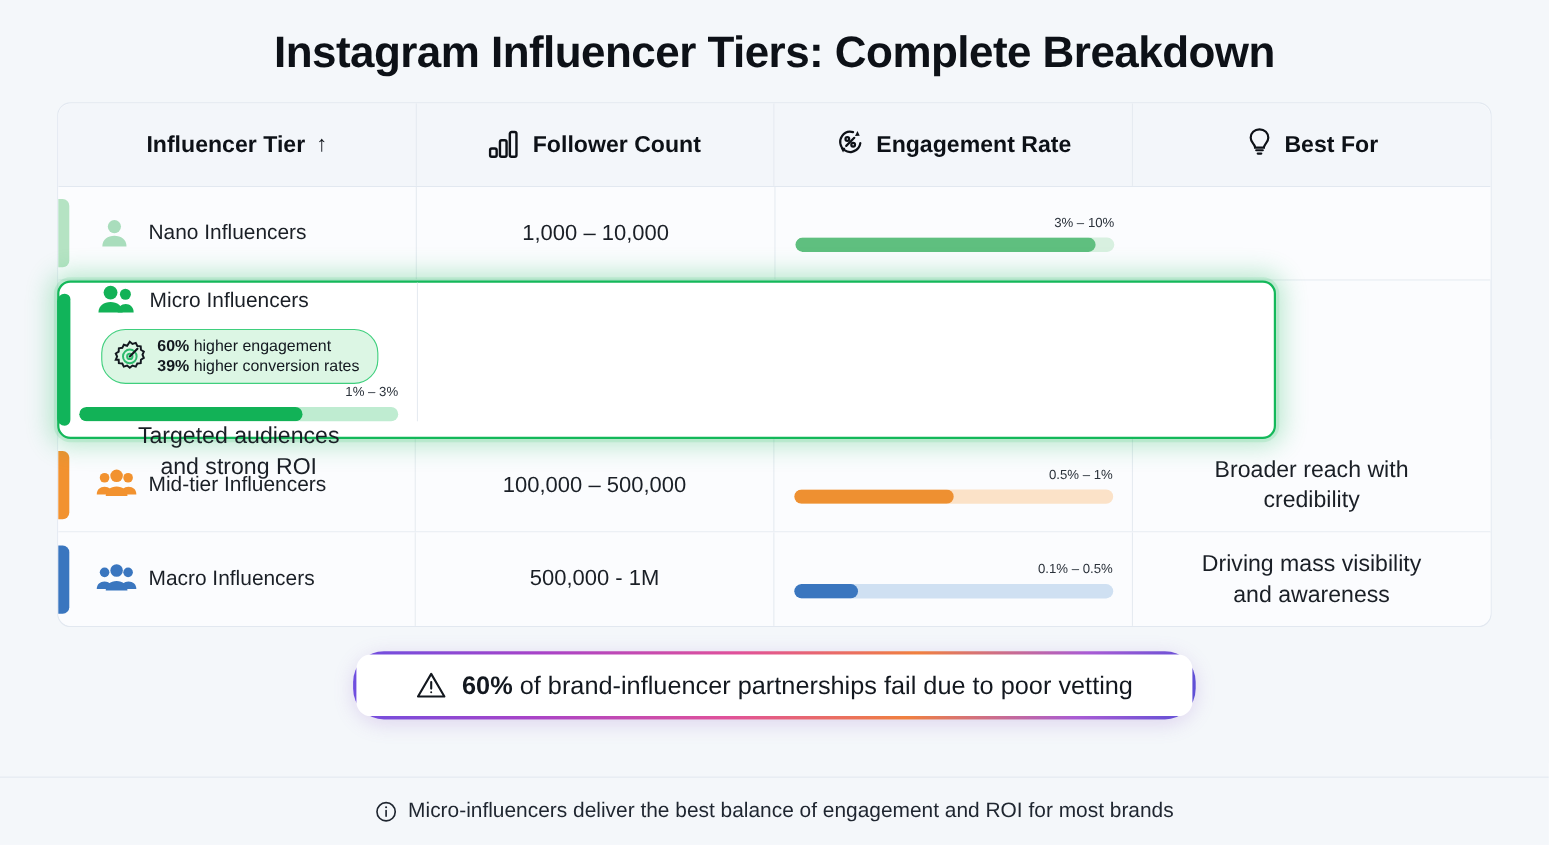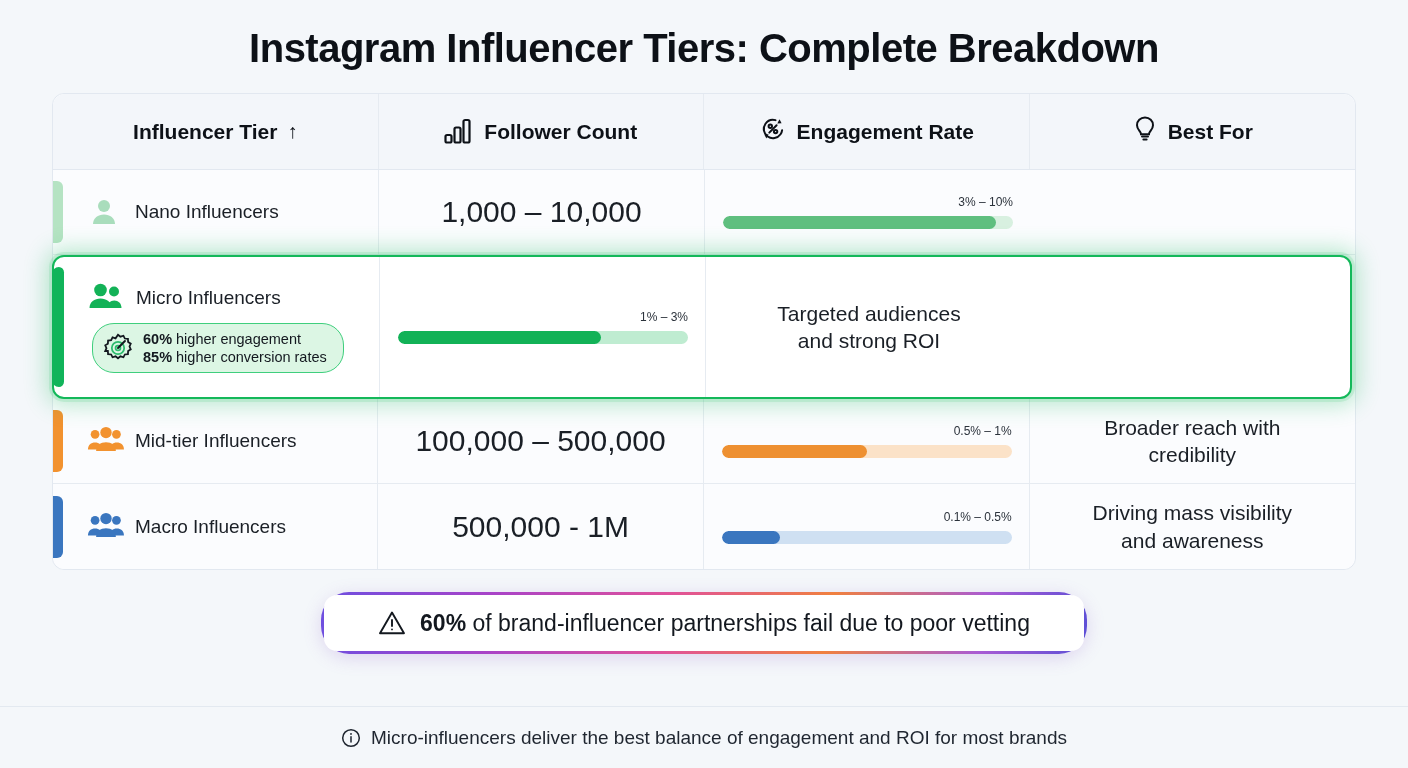--- a/index.html
+++ b/index.html
@@ -69,21 +69,22 @@
   .row:last-of-type { border-bottom: none; border-radius: 0 0 12px 12px; }
 
   .row.highlight {
     height: 144px;
     background: #ffffff;
     border: 2px solid #14b85a;
     border-radius: 12px;
     box-shadow: 0 0 0 3px rgba(32,190,96,.13), 0 0 22px 6px rgba(32,190,96,.30);
     z-index: 3;
     margin: 0 -1px;
-    width: 1300px;
+    width: 1108px;
+    flex-direction: column;
   }
 
   .accent {
     position: absolute;
     left: 0; top: 50%;
     transform: translateY(-50%);
     width: 10px;
     height: 62px;
     border-radius: 0 6px 6px 0;
   }
@@ -114,21 +115,21 @@
     border-radius: 22px;
     padding: 6px 16px 6px 10px;
     margin-left: 4px;
   }
   .badge-icon { width: 30px; height: 30px; flex: 0 0 30px; }
   .badge-lines { display: flex; flex-direction: column; line-height: 1.25; }
   .badge-line { font-size: 14.5px; color: #13181f; white-space: nowrap; }
   .badge-line b { font-weight: 700; }
 
   
-  .follower-text { font-size: 30px; color: #1a1f26; text-align: center; white-space: nowrap; }
+  .follower-text { font-size: 20px; color: #1a1f26; text-align: center; white-space: nowrap; }
 
   
   .eng-cell { flex-direction: column; justify-content: center; align-items: stretch; padding: 0 18px; }
   .eng-inner { width: 290px; margin: 0 auto; }
   .eng-label { font-size: 12px; color: #2b323b; text-align: right; margin-bottom: 7px; white-space: nowrap; }
   .bar-track { width: 100%; height: 13px; border-radius: 7px; overflow: hidden; }
   .bar-fill { height: 100%; border-radius: 7px; }
 
   
   .best-text { font-size: 21px; color: #1a1f26; text-align: center; line-height: 1.3; }
@@ -264,21 +265,21 @@
             <span class="badge-icon">
               <svg width="30" height="30" viewBox="0 0 32 32" fill="none" stroke="#13181f" stroke-width="1.9">
                 <path d="M16 1.8 l2.6 2.1 3.2-1 1.5 3 3.3 0.4 0.2 3.3 2.8 1.8-1.3 3 1.3 3-2.8 1.8-0.2 3.3-3.3 0.4-1.5 3-3.2-1-2.6 2.1-2.6-2.1-3.2 1-1.5-3-3.3-0.4-0.2-3.3L2.4 19.2l1.3-3-1.3-3 2.8-1.8 0.2-3.3 3.3-0.4 1.5-3 3.2 1 Z"></path>
                 <circle cx="16" cy="16" r="6.6" stroke="#2dbb6d"></circle>
                 <circle cx="16" cy="16" r="2.6" stroke="#2dbb6d"></circle>
                 <path d="M16 16 L23.4 8.6" stroke="#13181f" stroke-width="2.1" stroke-linecap="round"></path>
               </svg>
             </span>
             <span class="badge-lines">
               <span class="badge-line"><b>60%</b><span> higher engagement</span></span>
-              <span class="badge-line"><b>85%</b><span> higher conversion rates</span></span>
+              <span class="badge-line"><b>39%</b><span> higher conversion rates</span></span>
             </span>
           </div>
         </div>
         <div class="cell col3 eng-cell">
           <div class="eng-inner">
             <div class="eng-label">1% – 3%</div>
             <div class="bar-track" style="background:#bfecd1;">
               <div class="bar-fill" style="background:#12b257;width:70%;"></div>
             </div>
           </div>

